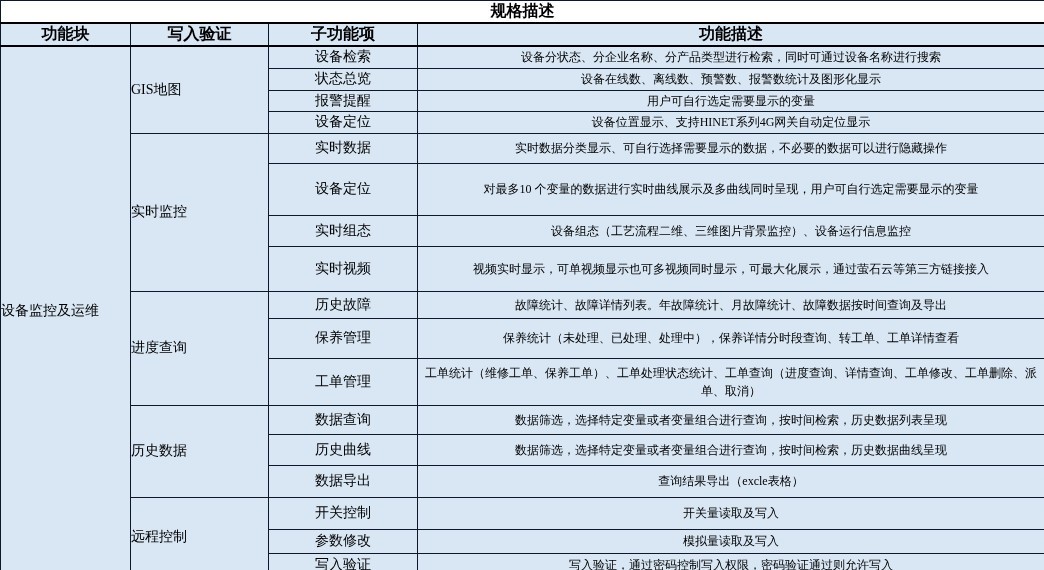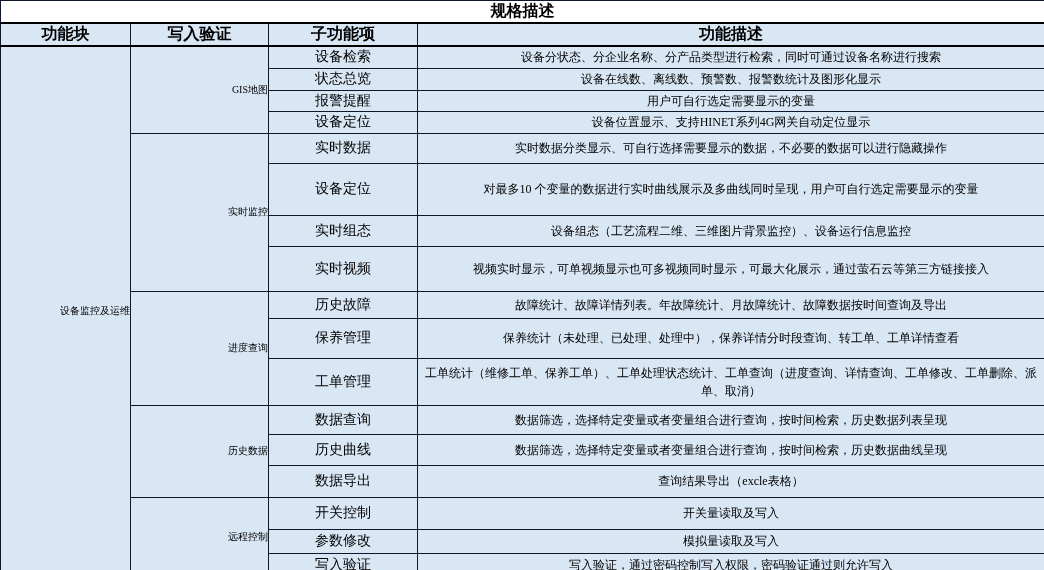--- a/index.html
+++ b/index.html
@@ -32,23 +32,23 @@
   }
   .header-row td {
     font-weight: bold;
     font-size: 16px;
     vertical-align: middle;
     border-bottom: 2px solid #000000;
   }
   .header-center { text-align: center; }
   .header-left   { text-align: center; padding: 0 3px; }
   .block-cell, .menu-cell {
-    text-align: right;
+    text-align: left;
     vertical-align: middle;
-    font-size: 10px;
+    font-size: 14px;
   }
   .name-cell {
     text-align: center;
     vertical-align: middle;
     font-size: 14px;
   }
   .desc-cell {
     text-align: center;
     vertical-align: middle;
     padding: 0 3px;

